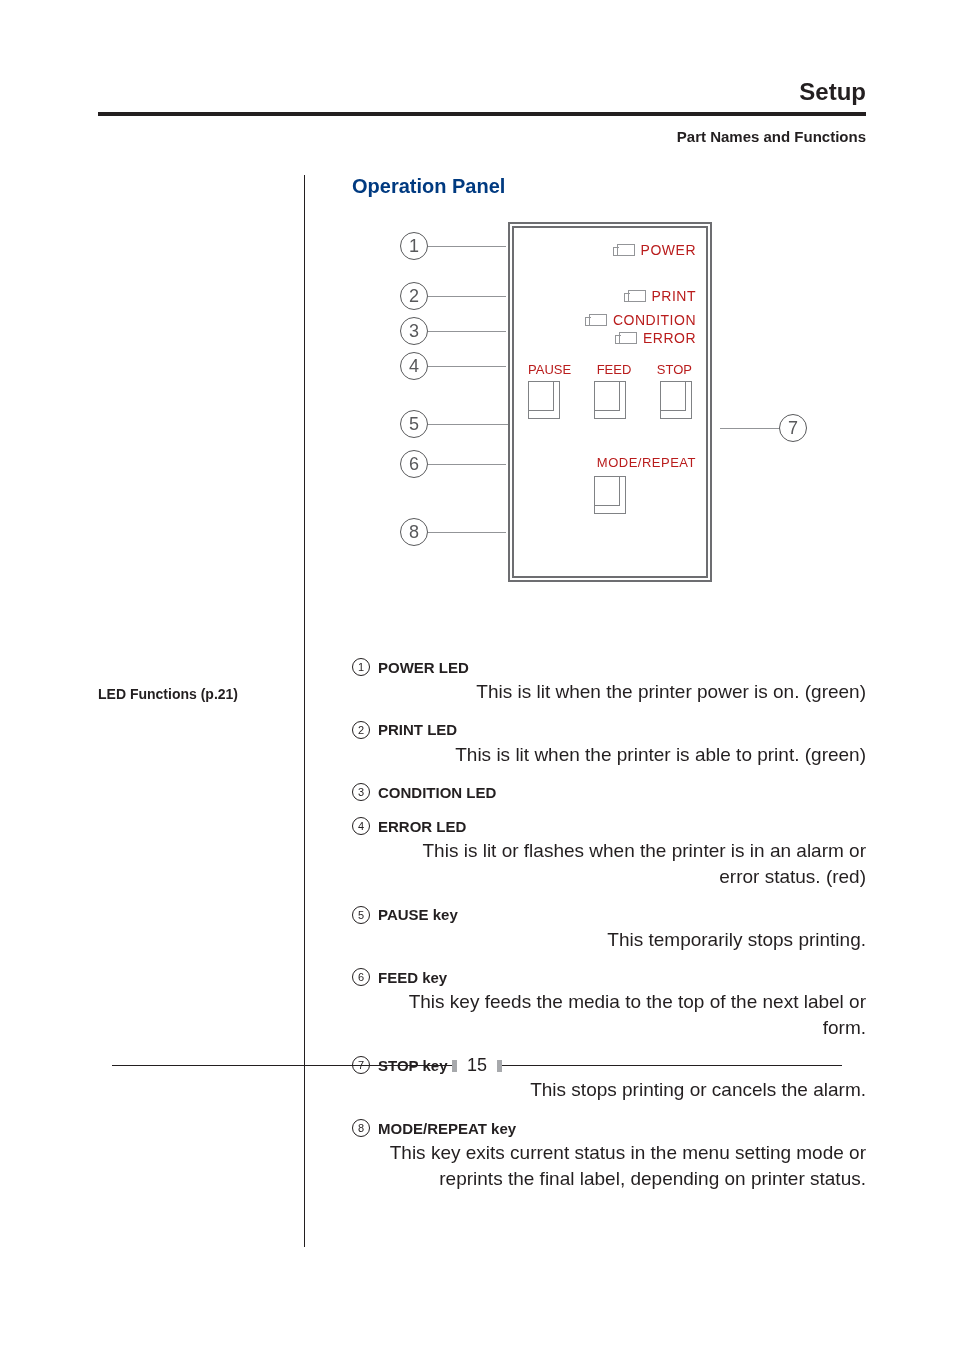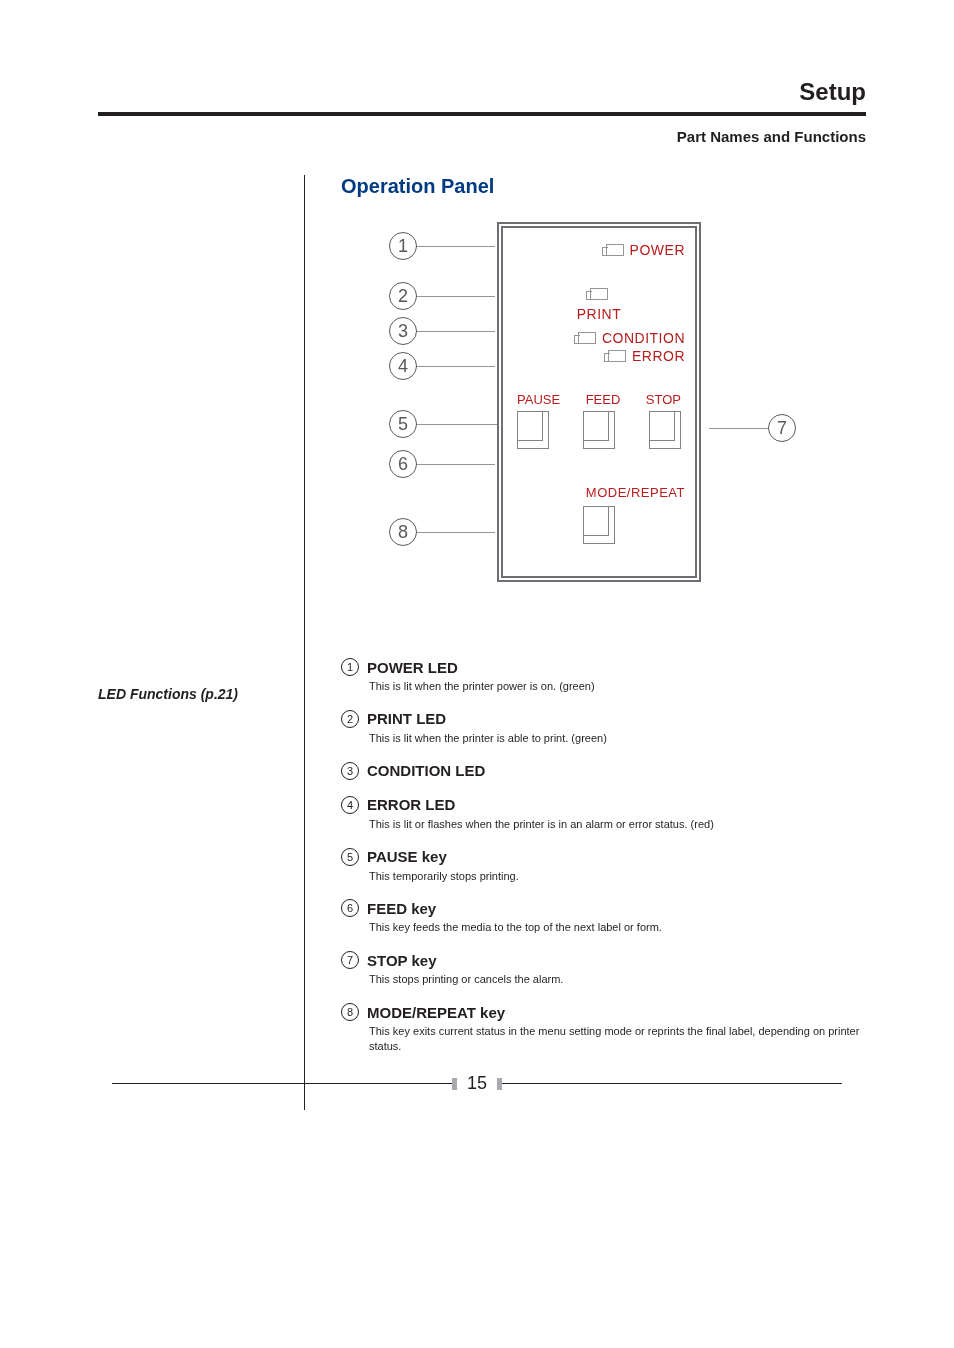--- a/index.html
+++ b/index.html
@@ -3,55 +3,55 @@
 <meta charset="utf-8">
 <style>
   * { box-sizing: border-box; margin: 0; padding: 0; }
   html, body { width: 954px; height: 1348px; background: #fff; font-family: "Arial", "Helvetica", sans-serif; color: #231f20; }
   .page { position: relative; width: 954px; height: 1140px; padding: 78px 88px 0 98px; }
   .chapter-title { text-align: right; font-size: 24px; font-weight: 700; margin-bottom: 6px; }
   .hr-thick { height: 4px; background: #231f20; margin-bottom: 12px; }
   .subsection { text-align: right; font-size: 15px; font-weight: 700; margin-bottom: 30px; }
   .content { display: flex; }
   .margin-col { width: 206px; flex: 0 0 206px; padding-top: 510px; position: relative; }
-  .margin-note { font-style: italic; font-weight: 700; font-size: 14px; line-height: 1.35; margin-bottom: 230px; }
+  .margin-note { font-weight: 700; font-size: 14px; line-height: 1.35; margin-bottom: 230px; }
   .margin-note.last { margin-bottom: 0; }
-  .main-col { flex: 1; border-left: 1px solid #231f20; padding-left: 36px; padding-bottom: 40px; }
+  .main-col { flex: 1; border-left: 1px solid #231f20; padding-left: 47px; padding-bottom: 40px; }
   .section-title { color: #003a80; font-weight: 700; font-size: 20px; margin-bottom: 24px; }
   .diagram { margin: 0 0 56px 48px; position: relative; height: 380px; }
   .callout-col { position: absolute; left: 0; top: 10px; }
   .callout { display: flex; align-items: center; margin-bottom: 0; }
   .circ { width: 28px; height: 28px; border: 1px solid #58595b; border-radius: 50%; display: flex; align-items: center; justify-content: center; font-size: 18px; color: #58595b; background: #fff; }
   .leader { height: 1px; background: #939598; }
   .panel { position: absolute; left: 108px; top: 0; width: 204px; height: 360px; border: 6px double #6d6e71; background: #fff; }
   .panel-inner { padding: 10px 10px 10px 10px; font-family: "Arial Narrow", Arial, sans-serif; color: #b91c1c; }
   .led-row { display: flex; align-items: center; justify-content: flex-end; gap: 6px; font-size: 14px; letter-spacing: 0.5px; }
   .led-row.gap1 { margin-top: 4px; margin-bottom: 30px; }
-  .led-row.gap2 { margin-bottom: 8px; flex-direction: column; }
+  .led-row.gap2 { margin-bottom: 8px; }
   .led-row.gap3 { margin-bottom: 2px; }
-  .led-row.gap4 { margin-bottom: 28px; }
+  .led-row.gap4 { margin-bottom: 16px; }
   .led-icon { width: 18px; height: 12px; border: 1px solid #939598; position: relative; }
   .led-icon::before { content: ""; position: absolute; left: -5px; top: 2px; width: 5px; height: 7px; border: 1px solid #939598; border-right: none; }
   .btn-labels { display: flex; justify-content: space-between; font-size: 13px; padding: 0 4px; margin-bottom: 4px; }
   .btn-row { display: flex; justify-content: space-between; padding: 0 4px; margin-bottom: 36px; }
   .keycap { width: 32px; height: 38px; border: 1px solid #808285; position: relative; }
   .keycap::after { content: ""; position: absolute; left: 0; top: 0; width: 24px; height: 28px; border-right: 1px solid #808285; border-bottom: 1px solid #808285; }
   .mode-label { text-align: right; font-size: 13px; letter-spacing: 0.5px; margin-bottom: 6px; }
   .mode-key-row { display: flex; justify-content: center; }
   .callout-right { position: absolute; left: 320px; top: 192px; display:flex; align-items:center; }
   .leader-r { height:1px; width: 60px; background:#939598; margin-right:-1px;}
   .circ-r { width: 28px; height: 28px; border: 1px solid #58595b; border-radius: 50%; display: flex; align-items: center; justify-content: center; font-size: 18px; color: #58595b; background:#fff; }
 
   .item { margin-bottom: 16px; }
   .item-head { display: flex; align-items: center; gap: 8px; margin-bottom: 3px; }
   .num-circ { width: 18px; height: 18px; border: 1px solid #231f20; border-radius: 50%; display: inline-flex; align-items: center; justify-content: center; font-size: 11px; }
   .item-title { font-weight: 700; font-size: 15px; }
-  .item-desc { font-size: 11px; margin-left: 28px; line-height: 1.35; }
-
-  .page-footer { position: absolute; left: 0; bottom: 46px; width: 954px; display: flex; align-items: center; justify-content: center; }
+  .item-desc { font-size: 19px; margin-left: 28px; line-height: 1.35; text-align: right; }
+
+  .page-footer { position: absolute; left: 0; bottom: 64px; width: 954px; display: flex; align-items: center; justify-content: center; }
   .foot-line { flex: 1; height: 1px; background: #231f20; max-width: 340px;}
   .foot-tick { width: 5px; height: 12px; background: #a7a9ac; }
   .foot-num { font-size: 18px; font-weight: 400; padding: 0 10px; }
 </style>
 </head>
 <body>
 
 <div class="page">
   <div class="chapter-title">Setup</div>
   <div class="hr-thick"></div>

